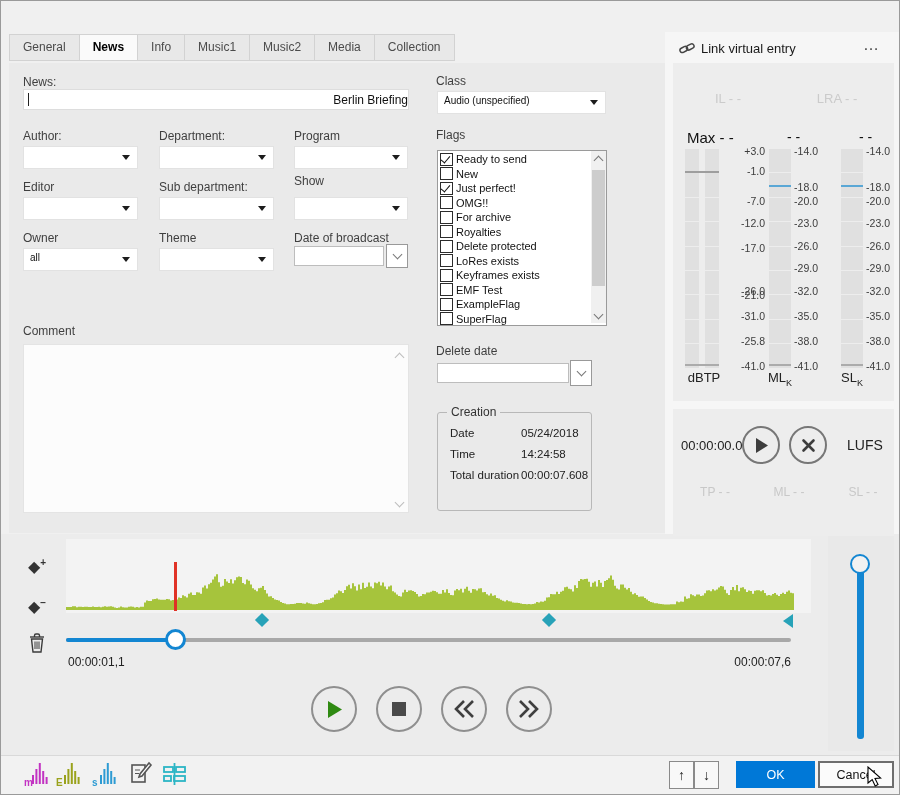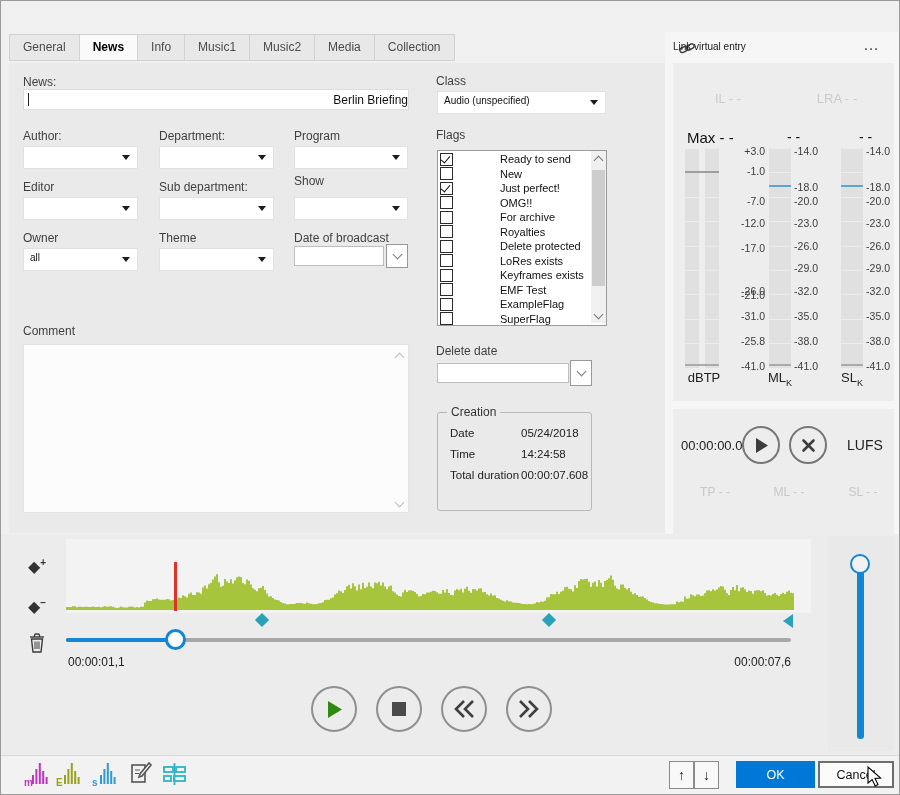--- a/index.html
+++ b/index.html
@@ -34,34 +34,34 @@
   .datefield{position:absolute;background:#fff;border:1px solid #bdbdbd;}
   .datebtn{position:absolute;background:#fff;border:1px solid #999;display:flex;align-items:center;justify-content:center;}
   .chev{width:6px;height:6px;border-right:1.5px solid #777;border-bottom:1.5px solid #777;display:inline-block;}
   .chev.down{transform:rotate(45deg);margin-top:-3px;}
   .chev.up{transform:rotate(-135deg);margin-top:3px;}
   .chev.lite{border-color:#bdbdbd;}
   
   .comment-box{position:absolute;left:22px;top:343px;width:384px;height:167px;background:#fcfcfc;border:1px solid #e4e4e4;}
   
   .flags-list{position:absolute;left:436px;top:149px;width:168px;height:174px;background:#fff;border:1px solid #9a9a9a;overflow:hidden;}
-  .flag-row{position:relative;height:14.5px;display:flex;align-items:center;gap:44px;}
+  .flag-row{position:relative;height:14.5px;display:flex;align-items:center;}
   .cb{width:11px;height:11px;border:1px solid #2b2b2b;background:#fff;margin:0 3px 0 2px;position:relative;flex:none;}
   .cb-mark{position:absolute;left:2px;top:0px;width:4px;height:8px;border-right:1.6px solid #111;border-bottom:1.6px solid #111;transform:rotate(40deg);}
   .flag-label{font-size:11px;color:#111;white-space:nowrap;}
   .fl-scroll{position:absolute;right:0;top:0;width:15px;height:172px;background:#f0f0f0;}
   .fl-arrow{position:absolute;left:0;width:15px;height:15px;display:flex;align-items:center;justify-content:center;}
   .fl-thumb{position:absolute;left:1px;width:13px;background:#cdcdcd;}
   
   .creation-box{position:absolute;left:436px;top:411px;width:153px;height:97px;border:1px solid #b8b8b8;border-radius:3px;}
   .creation-legend{position:absolute;left:446px;top:404px;background:#eaeaea;padding:0 4px;font-size:12px;color:#333;}
   .cr-row{position:absolute;left:12px;font-size:11.5px;color:#222;white-space:nowrap;}
   .cr-label{display:inline-block;width:71px;}
   
-  .lp-title{position:absolute;left:672px;top:40px;font-size:10px;color:#1a1a1a;}
+  .lp-title{position:absolute;left:700px;top:40px;font-size:13px;color:#1a1a1a;}
   .lp-menu{position:absolute;left:858px;top:33px;font-size:16px;color:#444;letter-spacing:1px;cursor:pointer;padding:2px 4px;}
   
   .mbar{position:absolute;top:86px;height:220px;background:repeating-linear-gradient(to bottom,#e0e0e0 0 23.4px,#ededed 23.4px 24.4px);}
   .m-scale{position:absolute;width:40px;text-align:right;font-size:10.5px;color:#3c3c3c;}
   .m-peak{position:absolute;top:66px;font-size:14px;color:#111;}
   .m-name{position:absolute;top:307px;font-size:13px;color:#222;text-align:center;}
   .m-name sub{font-size:9px;}
   .m-line{position:absolute;height:2px;}
   .il-lra{position:absolute;top:28px;width:80px;text-align:center;font-size:13px;color:#cbcbcb;}
   

